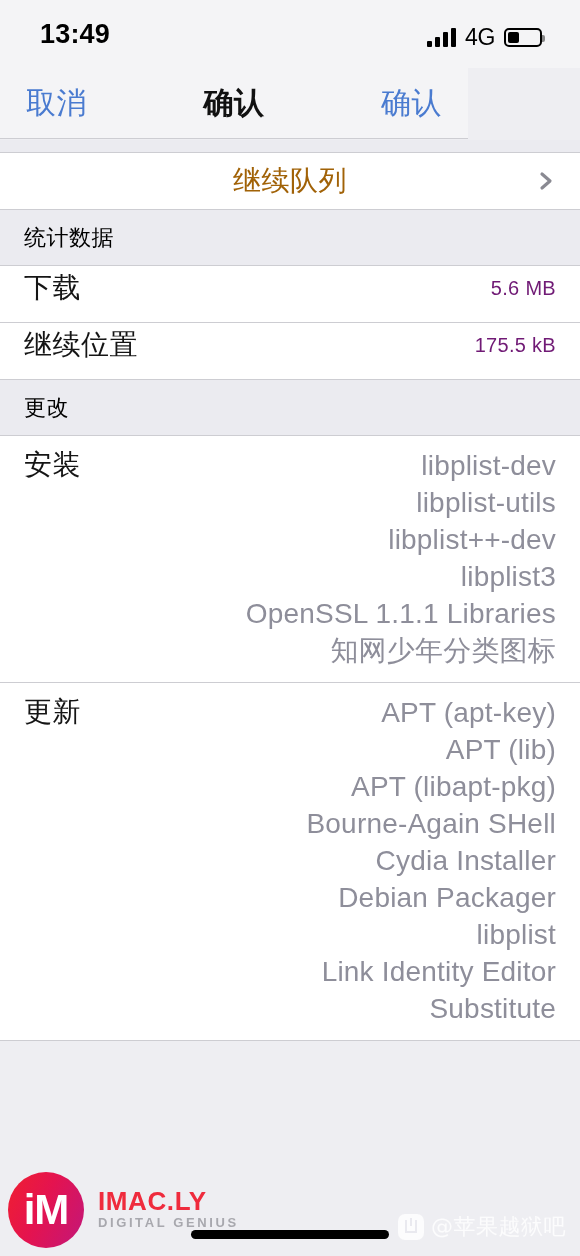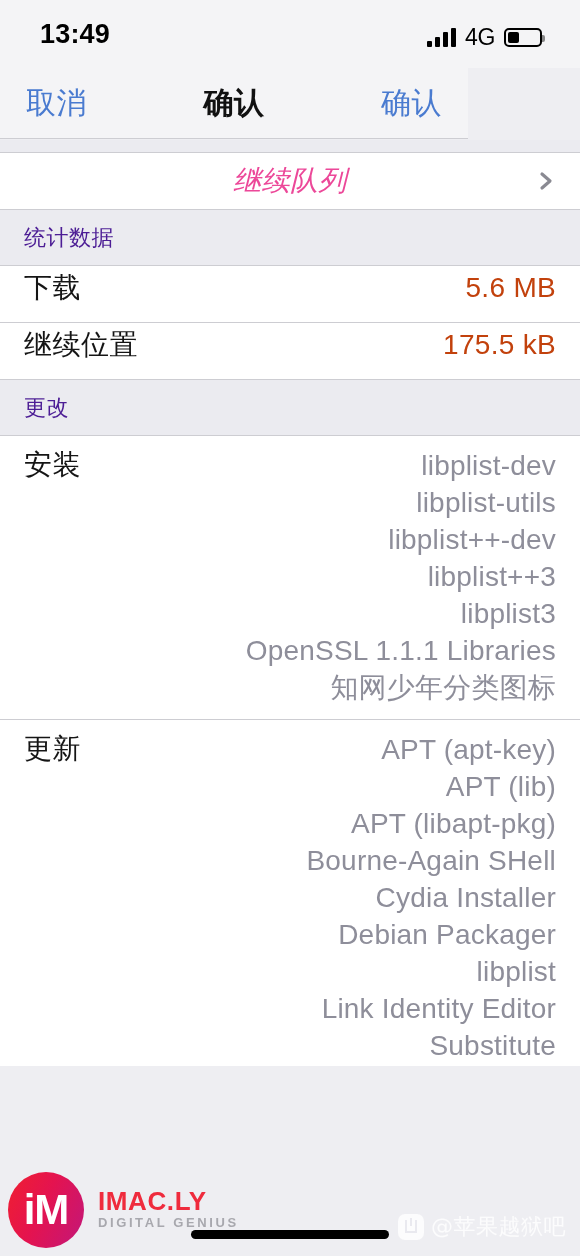--- a/index.html
+++ b/index.html
@@ -147,44 +147,43 @@
     border-bottom: 1px solid #cdcdd2;
     box-sizing: border-box;
     position: relative;
     display: flex;
     align-items: center;
     justify-content: center;
     cursor: pointer;
   }
   .row-center .label {
     font-size: 28px;
-    color: #ec4899;
-    letter-spacing: .5px;
-    font-style: italic;
+    color: #a16207;
+    letter-spacing: .5px;
   }
   .chevron {
     position: absolute;
     right: 24px;
     top: 50%;
     transform: translateY(-50%);
     width: 20px;
     height: 20px;
   }
   .section-header {
     background: #ebebf0;
     border-bottom: 1px solid #cdcdd2;
     box-sizing: border-box;
     height: 56px;
     display: flex;
     align-items: center;
     padding: 0 24px;
   }
   .section-header .title {
     font-size: 22px;
-    color: #4c1d95;
+    color: #000000;
     letter-spacing: .5px;
     text-align: center;
   }
   .row {
     background: #ffffff;
     border-bottom: 1px solid #cdcdd2;
     box-sizing: border-box;
     min-height: 57px;
     display: flex;
     align-items: flex-start;
@@ -193,22 +192,22 @@
   }
   .row.single { align-items: center; padding-top: 0; padding-bottom: 12px; height: 57px; }
   .row .key {
     font-size: 28px;
     color: #151515;
     letter-spacing: .5px;
     white-space: nowrap;
     line-height: 32px;
   }
   .row .val {
-    font-size: 28px;
-    color: #c2410c;
+    font-size: 20px;
+    color: #701a75;
     letter-spacing: .3px;
     text-align: right;
     line-height: 32px;
   }
   .row .val-list {
     display: flex;
     flex-direction: column;
     align-items: flex-end;
     gap: 3px;
   }
@@ -380,21 +379,20 @@
     <div class="section-header">
       <div class="title">更改</div>
     </div>
 
     <div class="row">
       <div class="key">安装</div>
       <div class="val-list">
           <span>libplist-dev</span>
           <span>libplist-utils</span>
           <span>libplist++-dev</span>
-          <span>libplist++3</span>
           <span>libplist3</span>
           <span>OpenSSL 1.1.1 Libraries</span>
           <span>知网少年分类图标</span>
         </div>
     </div>
 
     <div class="row">
       <div class="key">更新</div>
       <div class="val-list">
           <span>APT (apt-key)</span>

